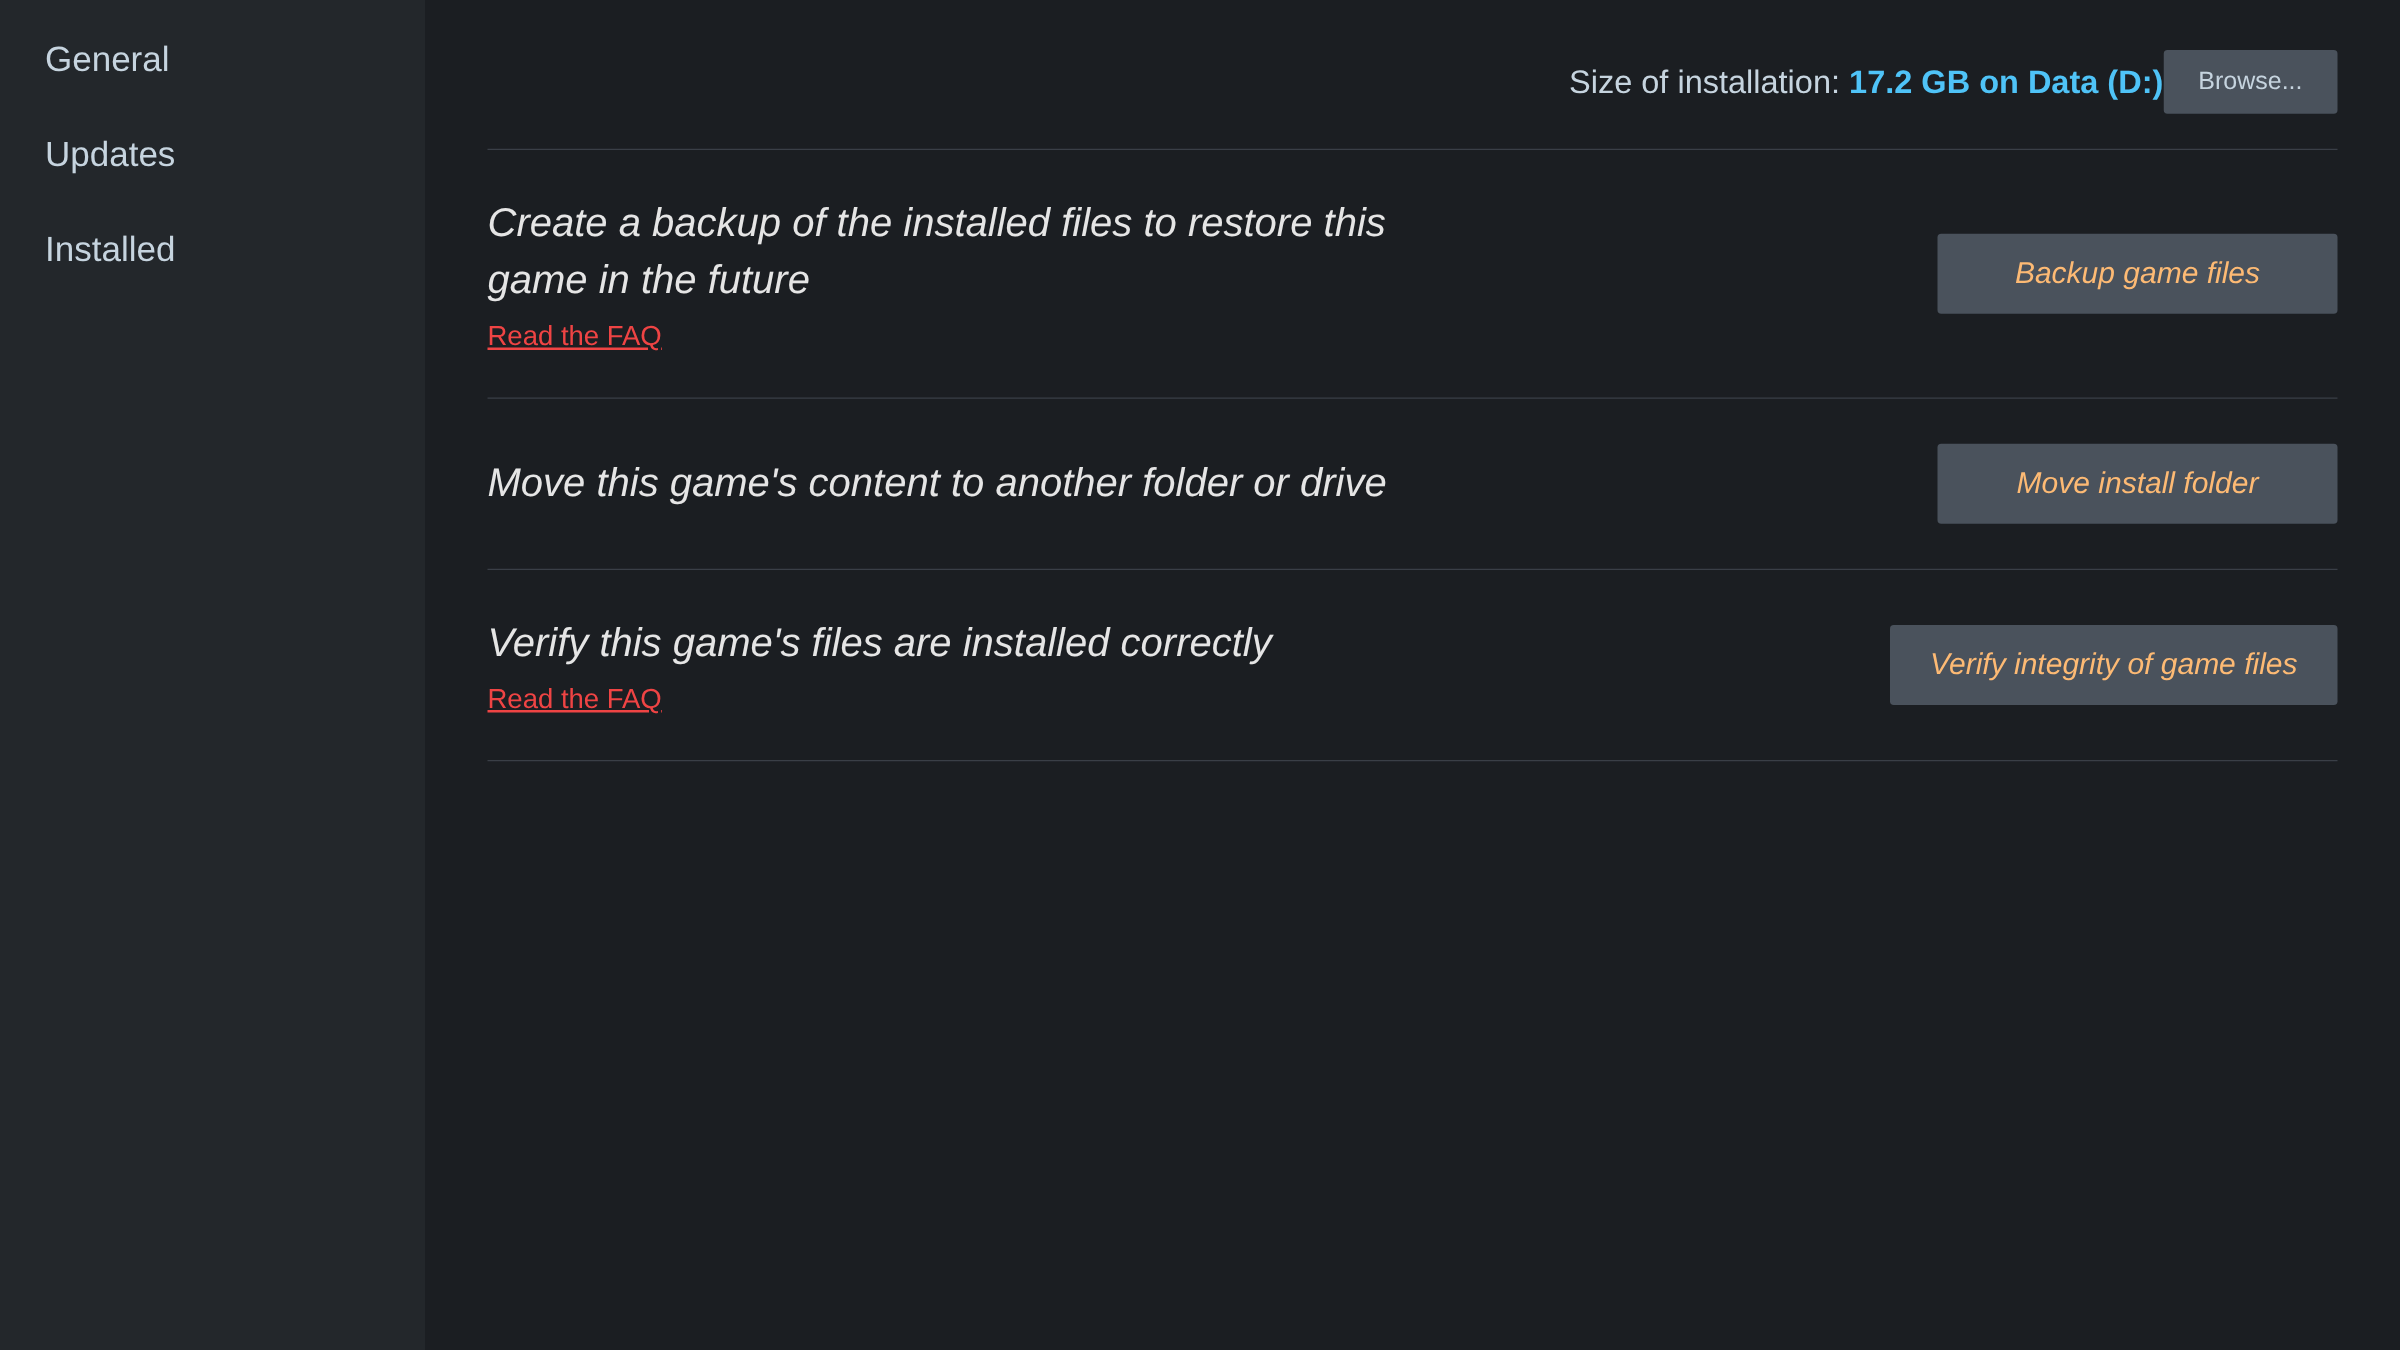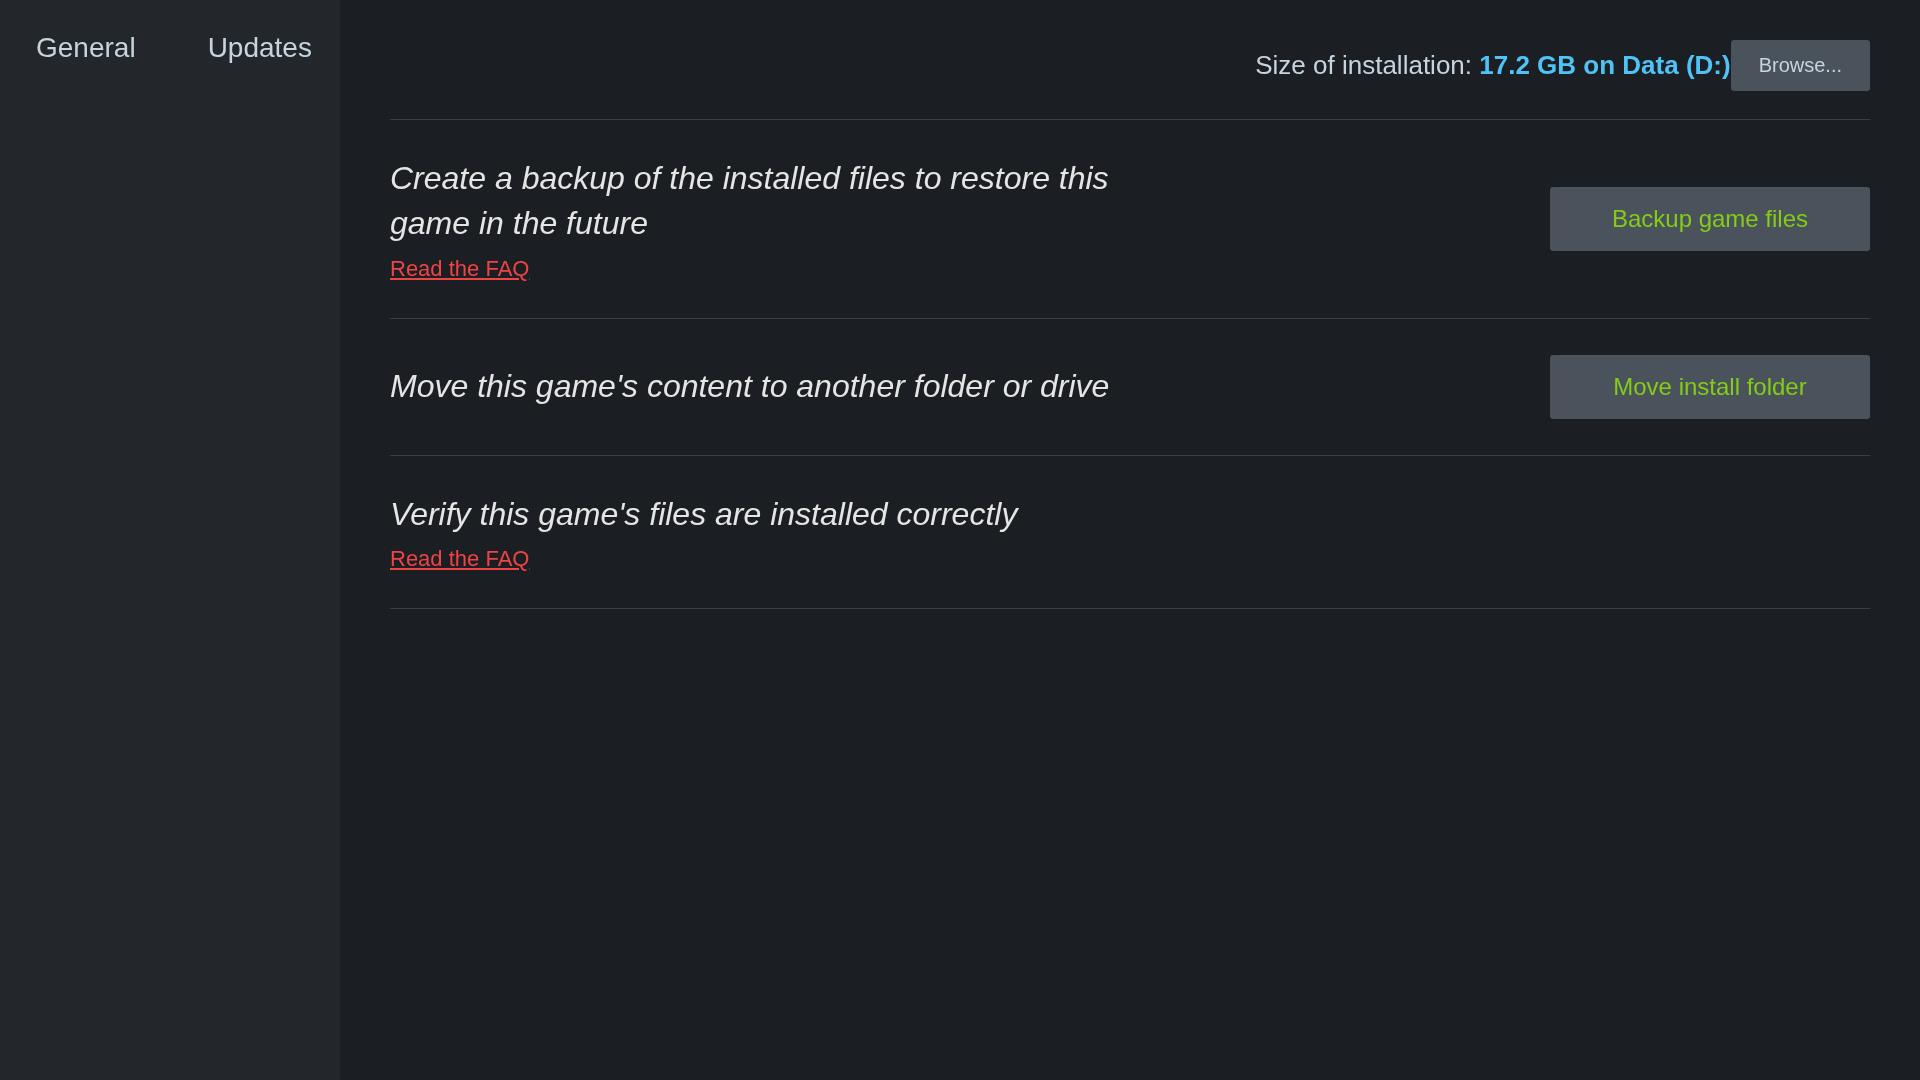--- a/index.html
+++ b/index.html
@@ -15,21 +15,21 @@
       font-family: "Arial", sans-serif;
       display: flex;
       overflow: hidden;
     }
 
     .sidebar {
       width: 340px;
       min-width: 340px;
       background-color: #23272b;
       display: flex;
-      flex-direction: row;
+      flex-direction: column;
       padding-top: 10px;
     }
 
     .sidebar-item {
       padding: 22px 36px;
       color: #c6d4df;
       font-size: 28px;
       cursor: pointer;
       font-weight: 400;
     }
@@ -102,29 +102,30 @@
 
     .section-link {
       font-size: 22px;
       color: #ef4444;
       text-decoration: underline;
       cursor: pointer;
     }
 
     .action-button {
       background-color: #4a525c;
-      color: #84cc16;
+      color: #fdba74;
       border: none;
       padding: 18px 32px;
       font-size: 24px;
       cursor: pointer;
       border-radius: 3px;
       white-space: nowrap;
       min-width: 320px;
       text-align: center;
+      font-style: italic;
     }
   </style>
 </head>
 <body>
 
 <div class="sidebar">
   <div class="sidebar-item">
     <span>General</span>
   </div>
   <div class="sidebar-item">
@@ -158,15 +159,16 @@
       <div class="section-title">Move this game's content to another folder or drive</div>
     </div>
     <button class="action-button">Move install folder</button>
   </div>
 
   <div class="section">
     <div class="section-info">
       <div class="section-title">Verify this game's files are installed correctly</div>
       <a class="section-link">Read the FAQ</a>
     </div>
+    <button class="action-button">Verify integrity of game files</button>
   </div>
 
 </div>
 
 </body></html>

